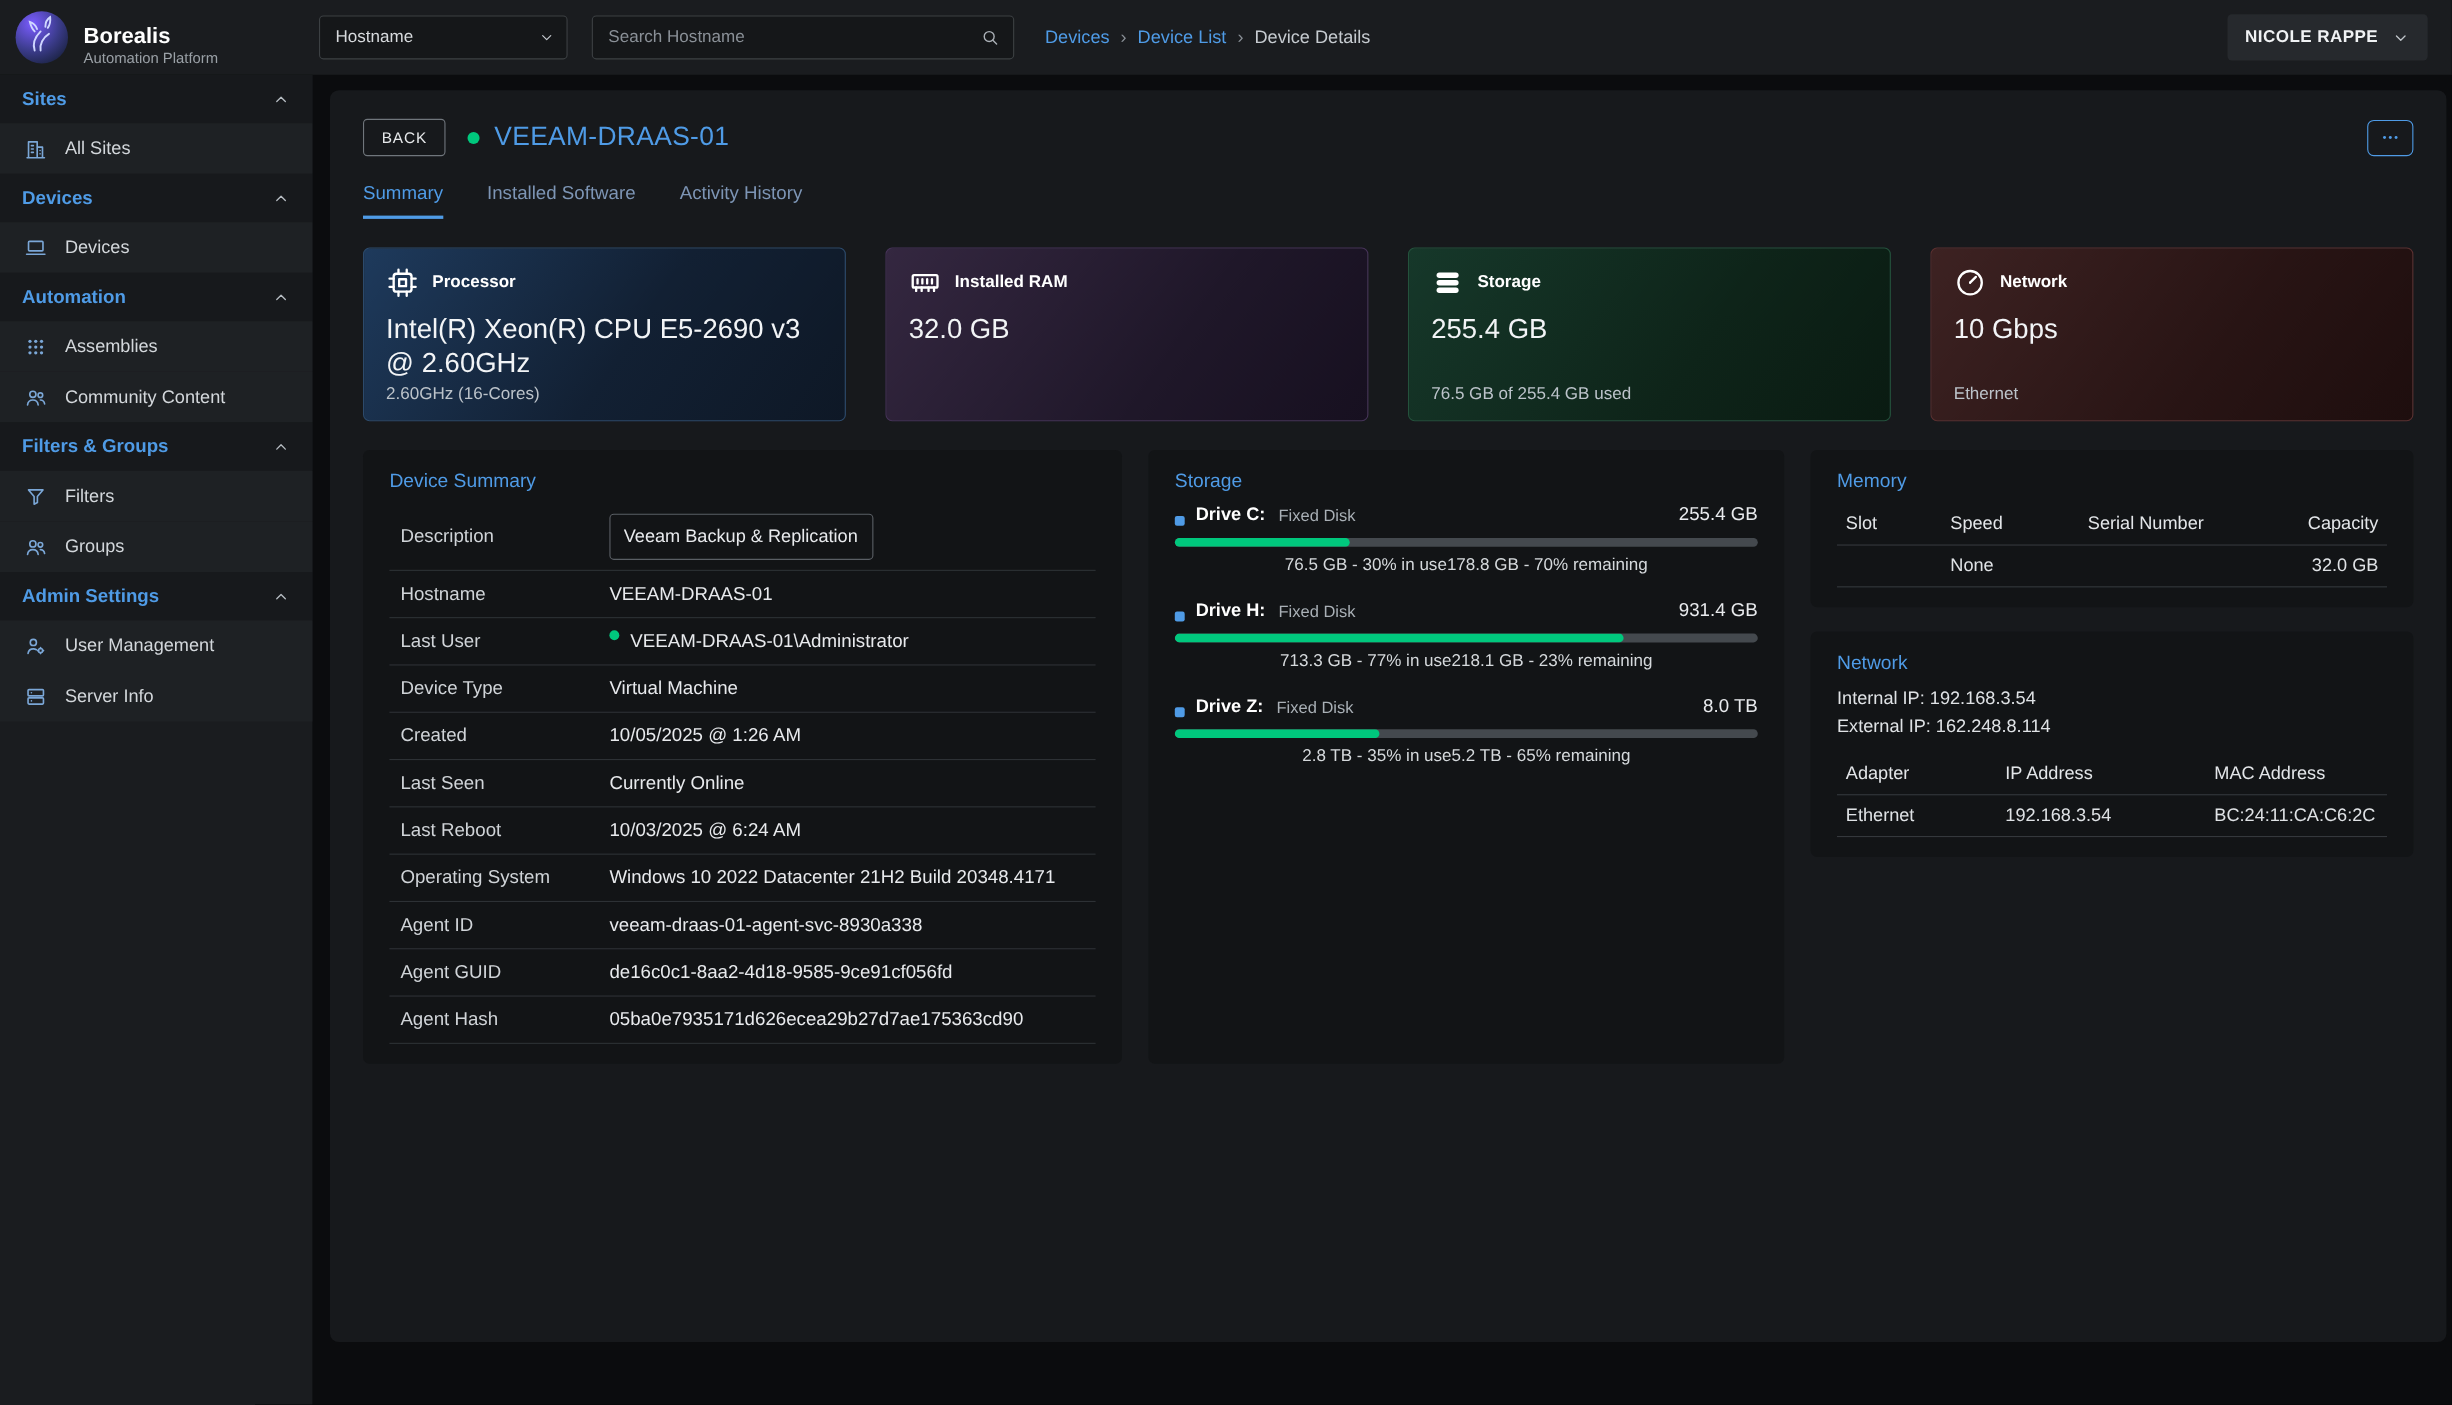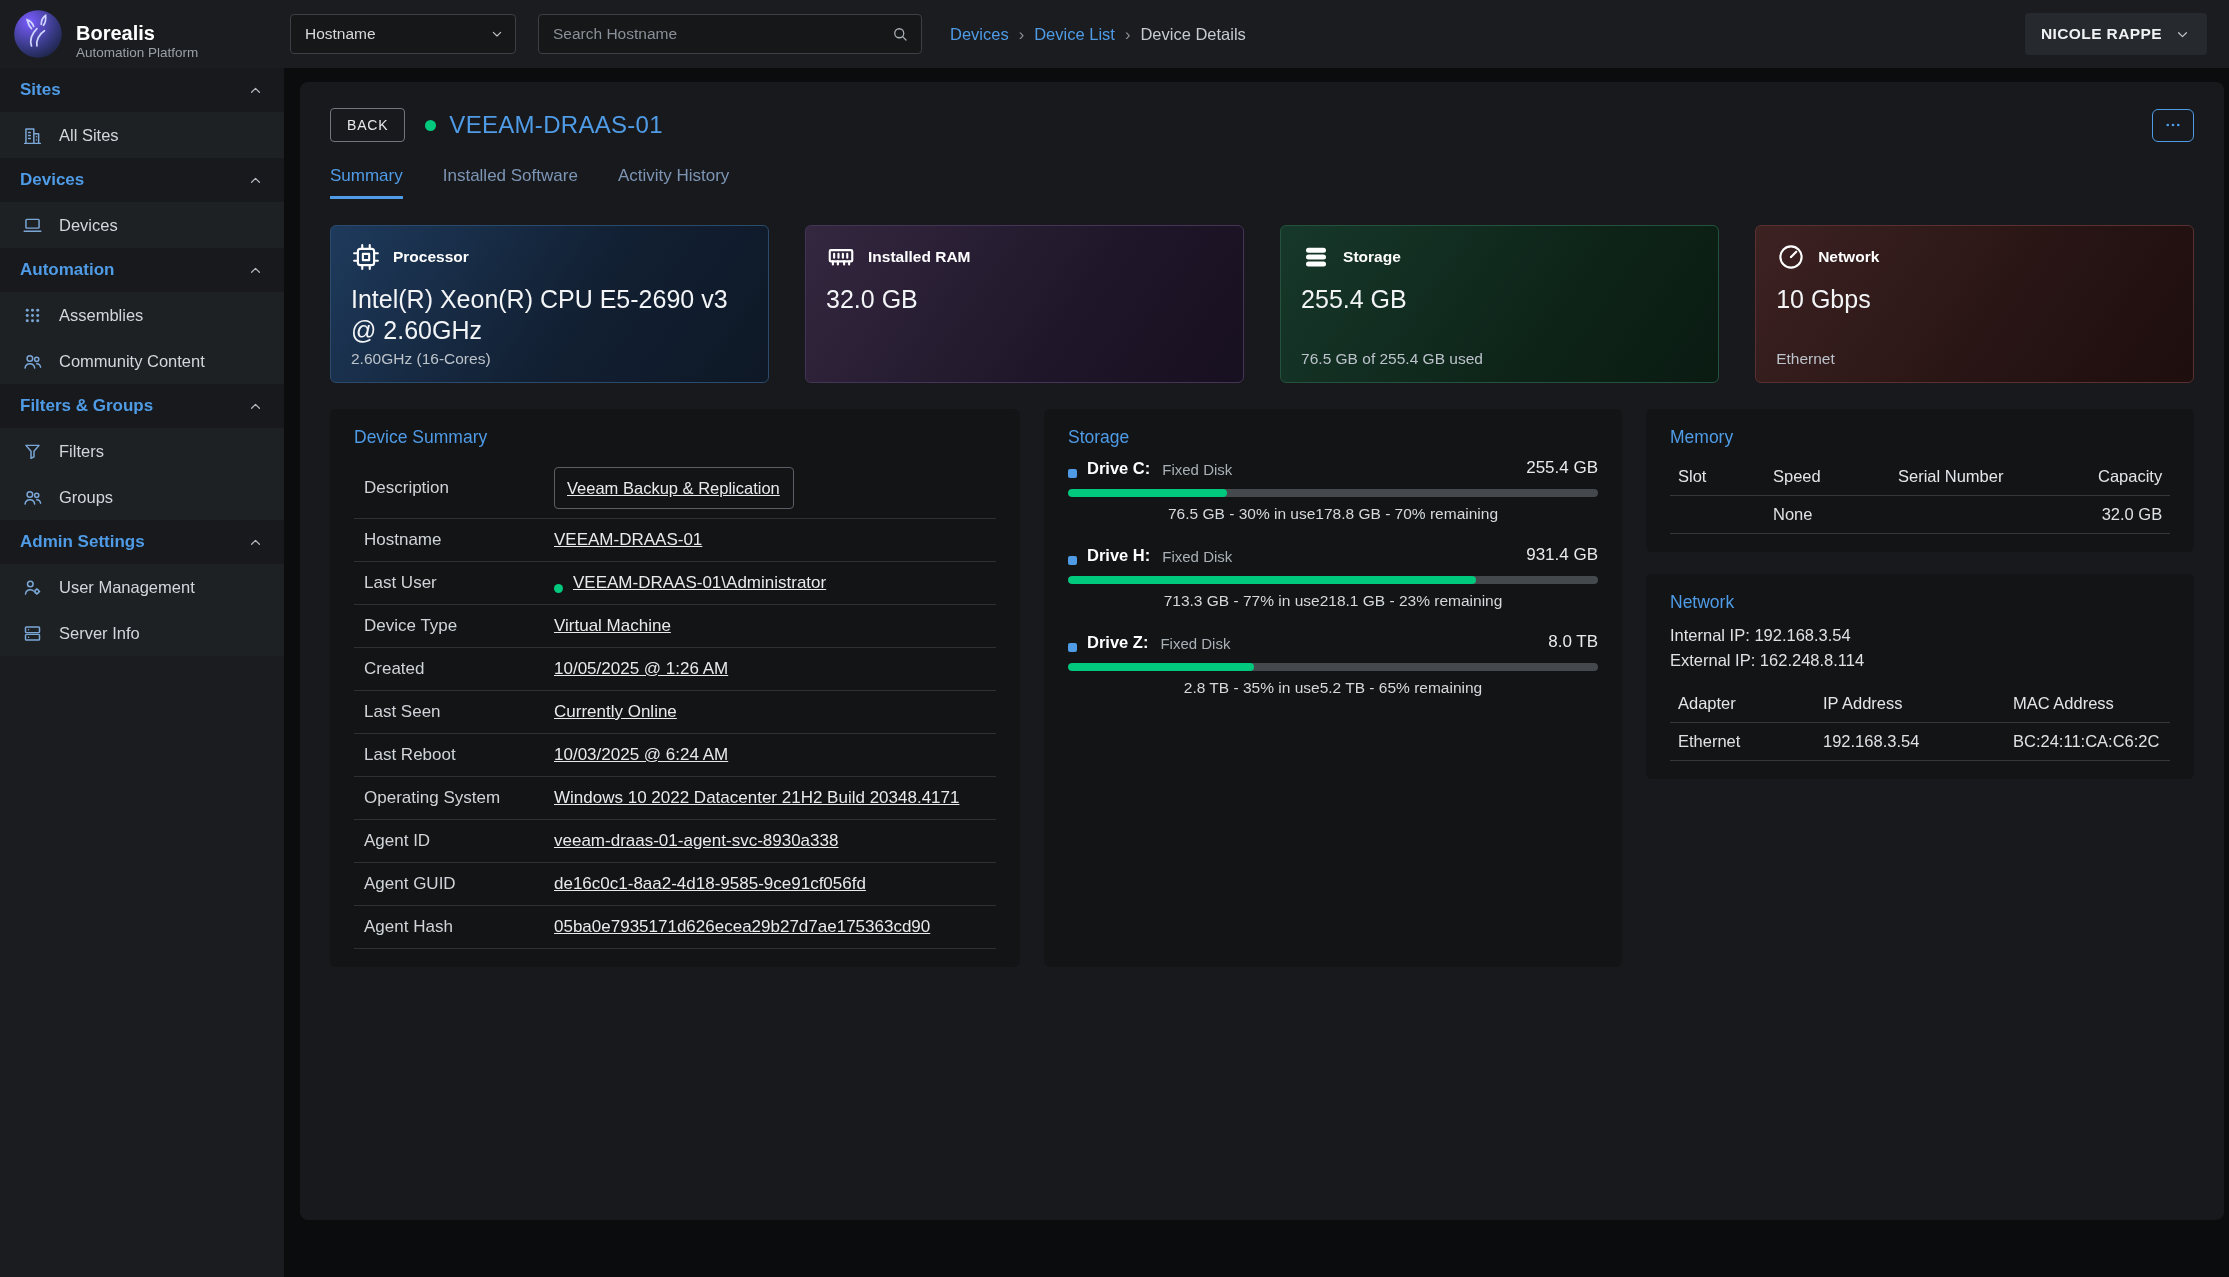--- a/index.html
+++ b/index.html
@@ -76,21 +76,21 @@
   .card-footer{position:absolute;left:20px;bottom:14px;font-size:15.5px;color:#bcc3ca;}
 
   
   .lower{display:grid;grid-template-columns:690px 578px 1fr;gap:24px;margin-top:26px;align-items:stretch;}
   .subpanel{background:#121416;border-radius:6px;padding:18px 24px;box-sizing:border-box;}
   .subpanel-title{color:#4f9be6;font-size:17.5px;margin-bottom:10px;}
 
   .kv-row{display:grid;grid-template-columns:190px 1fr;align-items:center;padding:9px 10px;
       border-bottom:1px solid #2d3135;font-size:17px;min-height:24px;}
   .kv-label{color:#d0d4d8;}
-  .kv-value{color:#e8eaed;display:flex;align-items:flex-end;gap:10px;text-decoration:underline;}
+  .kv-value{color:#e8eaed;display:flex;align-items:flex-start;gap:10px;}
   .dot-sm{width:9px;height:9px;border-radius:50%;background:#00c87d;flex:none;}
   .desc-input{width:240px;height:42px;background:transparent;border:1px solid #5a5f65;border-radius:4px;
       color:#e8eaed;font-size:16.5px;padding:0 12px;box-sizing:border-box;font-family:inherit;
       white-space:nowrap;overflow:hidden;text-overflow:ellipsis;outline:none;}
 
   .drive{margin-bottom:22px;}
   .drive-head{display:flex;align-items:flex-end;gap:10px;}
   .drive-bullet{width:9px;height:9px;border-radius:2px;background:#4f9be6;flex:none;}
   .drive-name{font-weight:bold;color:#ffffff;font-size:16.5px;}
   .drive-type{color:#a9b0b6;font-size:15px;margin-left:2px;}

